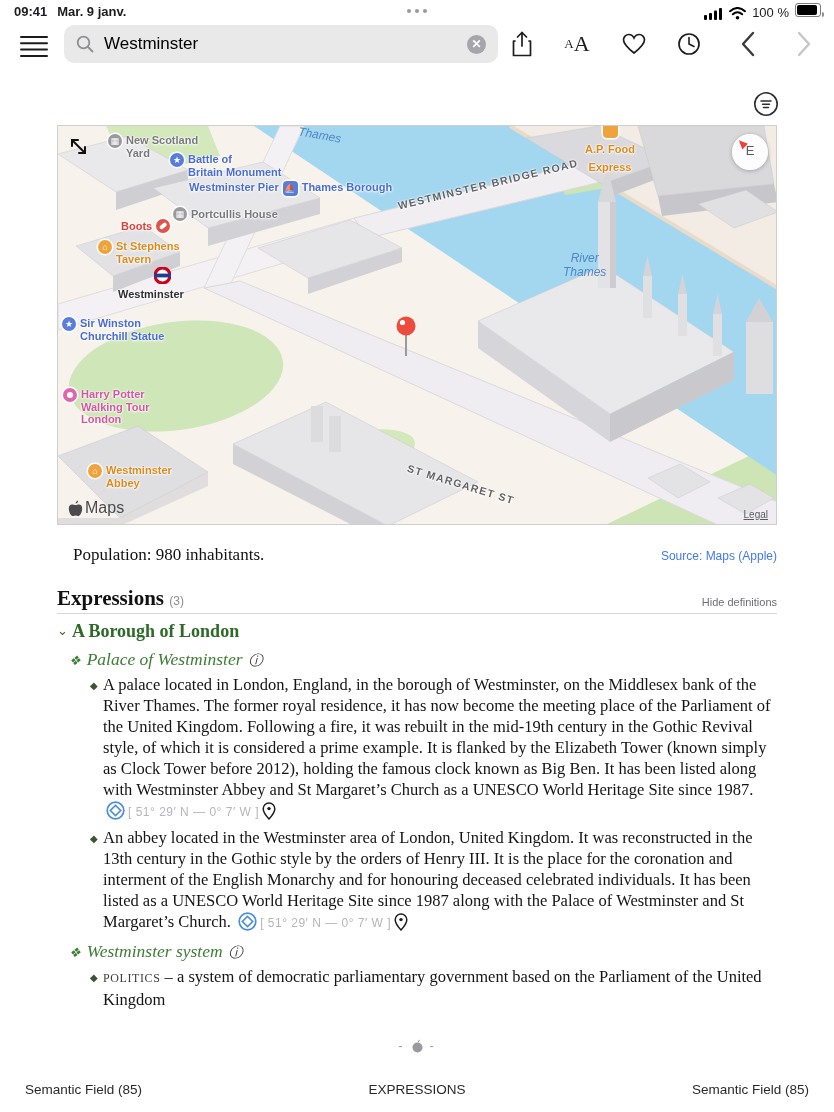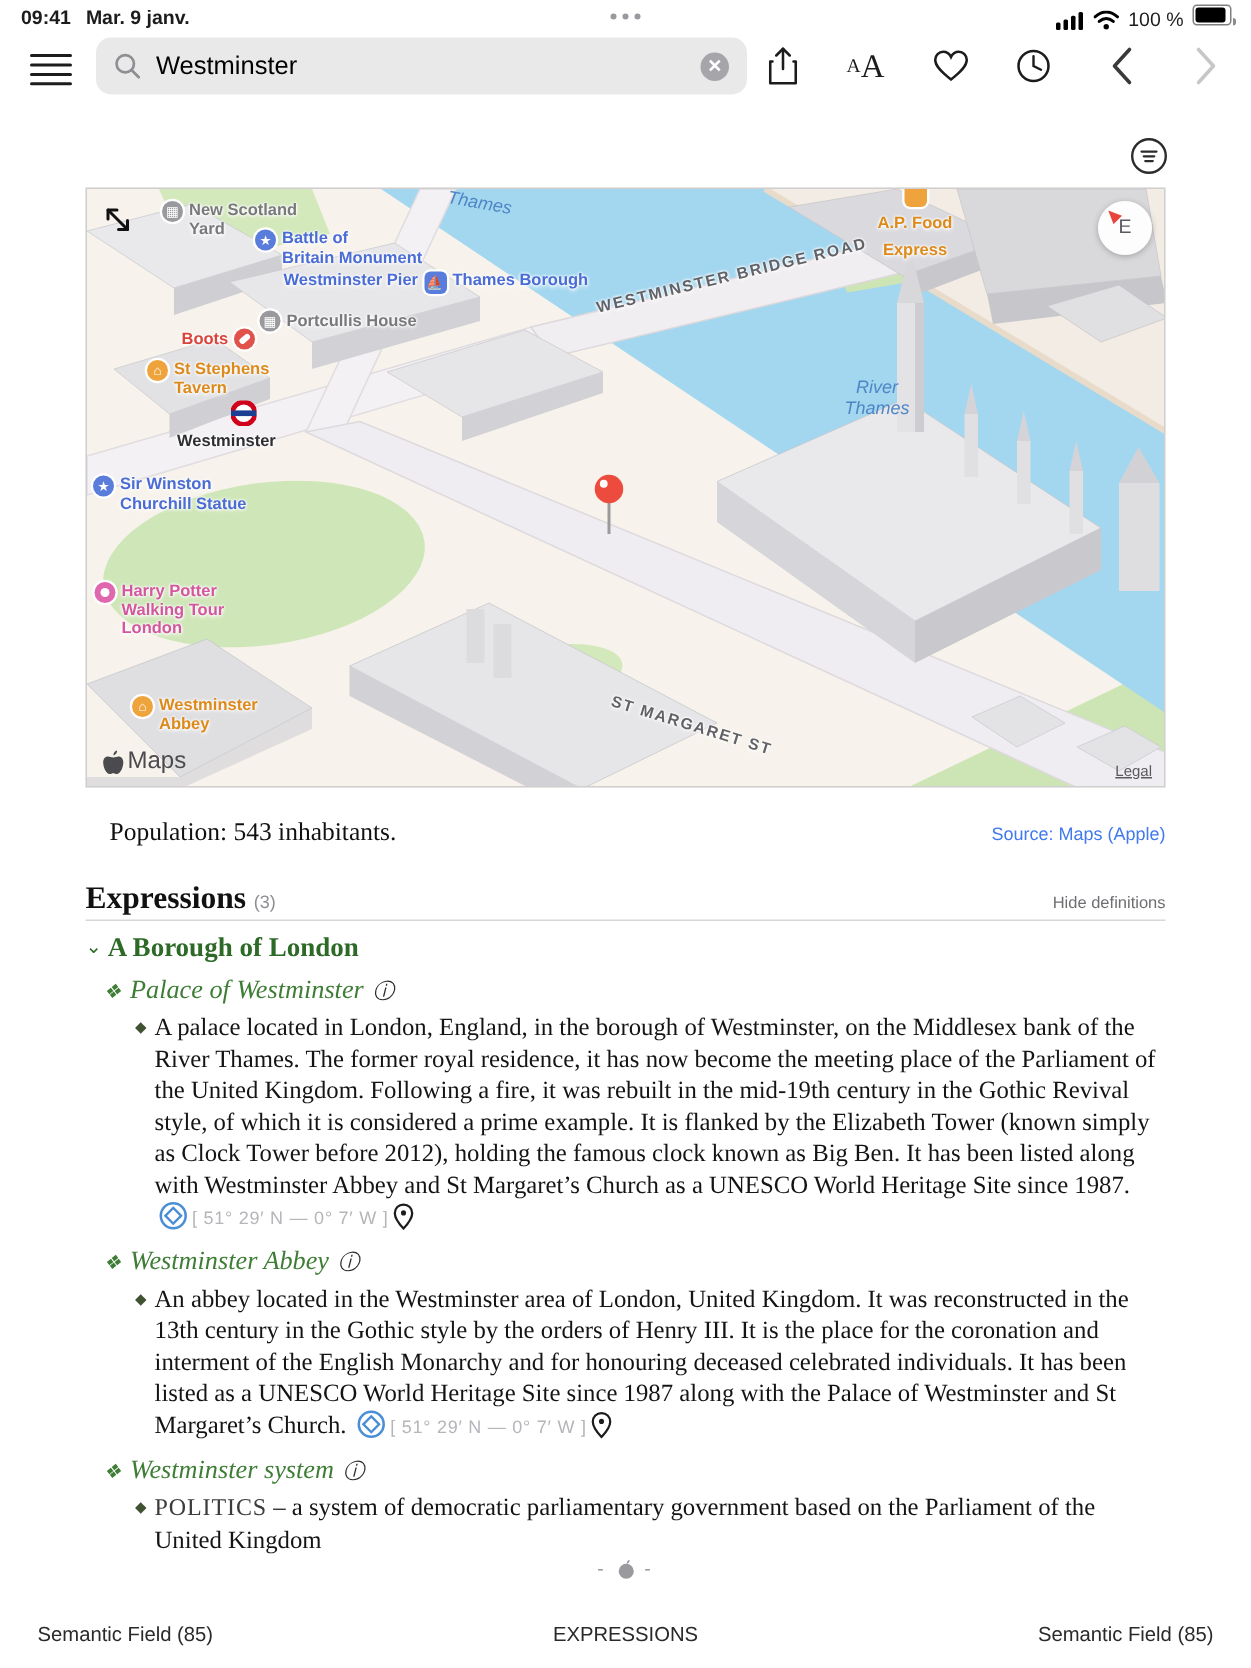--- a/index.html
+++ b/index.html
@@ -78,21 +78,21 @@
   .defs{position:absolute;left:57px;top:621px;width:722px;font-family:"Liberation Serif",serif;color:#141414;}
   .group-row{font-size:18px;font-weight:700;color:#2d6a28;cursor:pointer;display:flex;align-items:center;gap:4px;}
   .group-chev{font-family:"Liberation Sans",sans-serif;font-size:13px;font-weight:400;margin-top:-2px;}
   .term-row{margin:7px 0 4px 12px;font-size:17.5px;color:#3e7d35;cursor:pointer;font-style:italic;}
   .term-bullet{font-size:13px;margin-right:6px;}
   .info-ic{font-family:"Liberation Sans",sans-serif;font-size:14px;color:#2c2c2e;margin-left:6px;cursor:pointer;}
   .def-row{position:relative;margin:2px 0 4px 46px;font-size:16.5px;line-height:21px;}
   .def-bullet{position:absolute;left:-13px;top:1px;font-size:10px;color:#3f5233;}
   .coords{font-family:"Liberation Sans",sans-serif;font-size:12px;color:#b5b5ba;letter-spacing:.5px;}
   .geo-ic,.pin-ic{vertical-align:-4px;margin:0 3px;cursor:pointer;}
-  .smallcaps{font-size:16px;letter-spacing:.6px;color:#3c3c3c;text-transform:uppercase;}
+  .smallcaps{font-size:12px;letter-spacing:.6px;color:#3c3c3c;text-transform:uppercase;}
 
   .deco{position:absolute;left:0;right:0;top:1038px;text-align:center;color:#9a9a9e;font-size:13px;letter-spacing:2px;}
   .deco svg{vertical-align:-3px;margin:0 6px;}
 
   .footer{position:absolute;left:0;right:0;top:1082px;height:30px;font-size:13.5px;color:#2a2a2c;}
   .footer .fl{position:absolute;left:25px;cursor:pointer;}
   .footer .fc{position:absolute;left:50%;transform:translateX(-50%);cursor:pointer;}
   .footer .fr{position:absolute;right:25px;cursor:pointer;}
 </style>
 </head>
@@ -343,21 +343,21 @@
       <svg width="15" height="17" viewBox="0 0 15 17">
         <path d="M11 4.4 C12.8 4.4 14.2 5.8 14.2 8.4 C14.2 12 12 16 9.9 16 C9 16 8.4 15.5 7.5 15.5 C6.6 15.5 6 16 5.1 16 C3 16 0.8 12 0.8 8.4 C0.8 5.8 2.2 4.4 4 4.4 C5.1 4.4 6.2 5 7.5 5 C8.8 5 9.9 4.4 11 4.4 Z" fill="#4a4a4f"></path>
         <path d="M7.6 3.6 C7.5 2.2 8.6 0.6 10 0.4 C10.2 1.9 8.9 3.5 7.6 3.6 Z" fill="#4a4a4f"></path>
       </svg>
       <span>Maps</span>
     </div>
     <span class="ml legal">Legal</span>
   </div>
 
   <div class="source-line">Source: Maps (Apple)</div>
-  <div class="population">Population: 543 inhabitants.</div>
+  <div class="population">Population: 980 inhabitants.</div>
 
   <div class="expr-head">
     <span>Expressions</span>
     <span class="expr-count">(3)</span>
   </div>
   <div class="hide-defs">Hide definitions</div>
   <div class="divider"></div>
 
   <div class="defs">
 
@@ -374,23 +374,20 @@
       <span>A palace located in London, England, in the borough of Westminster, on the Middlesex bank of the River Thames. The former royal residence, it has now become the meeting place of the Parliament of the United Kingdom. Following a fire, it was rebuilt in the mid-19th century in the Gothic Revival style, of which it is considered a prime example. It is flanked by the Elizabeth Tower (known simply as Clock Tower before 2012), holding the famous clock known as Big Ben. It has been listed along with Westminster Abbey and St Margaret’s Church as a UNESCO World Heritage Site since 1987.</span>
       <svg class="geo-ic" width="19" height="19" viewBox="0 0 19 19">
         <circle cx="9.5" cy="9.5" r="8.3" fill="none" stroke="#4a8fd6" stroke-width="1.7"></circle>
         <rect x="5.8" y="5.8" width="7.4" height="7.4" fill="none" stroke="#4a8fd6" stroke-width="1.6" transform="rotate(45 9.5 9.5)"></rect>
       </svg><span class="coords">[ 51° 29′ N — 0° 7′ W ]</span><svg class="pin-ic" width="14" height="18" viewBox="0 0 14 18">
         <path d="M7 1 C3.7 1 1.2 3.5 1.2 6.8 C1.2 10.8 7 17 7 17 C7 17 12.8 10.8 12.8 6.8 C12.8 3.5 10.3 1 7 1 Z" fill="none" stroke="#1c1c1e" stroke-width="1.5"></path>
         <circle cx="7" cy="6.6" r="1.7" fill="#1c1c1e"></circle>
       </svg>
     </div>
 
-    <div class="term-row">
-      <span class="term-bullet">❖</span><span>Westminster Abbey</span><span class="info-ic">ⓘ</span>
-    </div>
     <div class="def-row">
       <span class="def-bullet">◆</span>
       <span>An abbey located in the Westminster area of London, United Kingdom. It was reconstructed in the 13th century in the Gothic style by the orders of Henry III. It is the place for the coronation and interment of the English Monarchy and for honouring deceased celebrated individuals. It has been listed as a UNESCO World Heritage Site since 1987 along with the Palace of Westminster and St Margaret’s Church.</span>
       <svg class="geo-ic" width="19" height="19" viewBox="0 0 19 19">
         <circle cx="9.5" cy="9.5" r="8.3" fill="none" stroke="#4a8fd6" stroke-width="1.7"></circle>
         <rect x="5.8" y="5.8" width="7.4" height="7.4" fill="none" stroke="#4a8fd6" stroke-width="1.6" transform="rotate(45 9.5 9.5)"></rect>
       </svg><span class="coords">[ 51° 29′ N — 0° 7′ W ]</span><svg class="pin-ic" width="14" height="18" viewBox="0 0 14 18">
         <path d="M7 1 C3.7 1 1.2 3.5 1.2 6.8 C1.2 10.8 7 17 7 17 C7 17 12.8 10.8 12.8 6.8 C12.8 3.5 10.3 1 7 1 Z" fill="none" stroke="#1c1c1e" stroke-width="1.5"></path>
         <circle cx="7" cy="6.6" r="1.7" fill="#1c1c1e"></circle>
       </svg>

